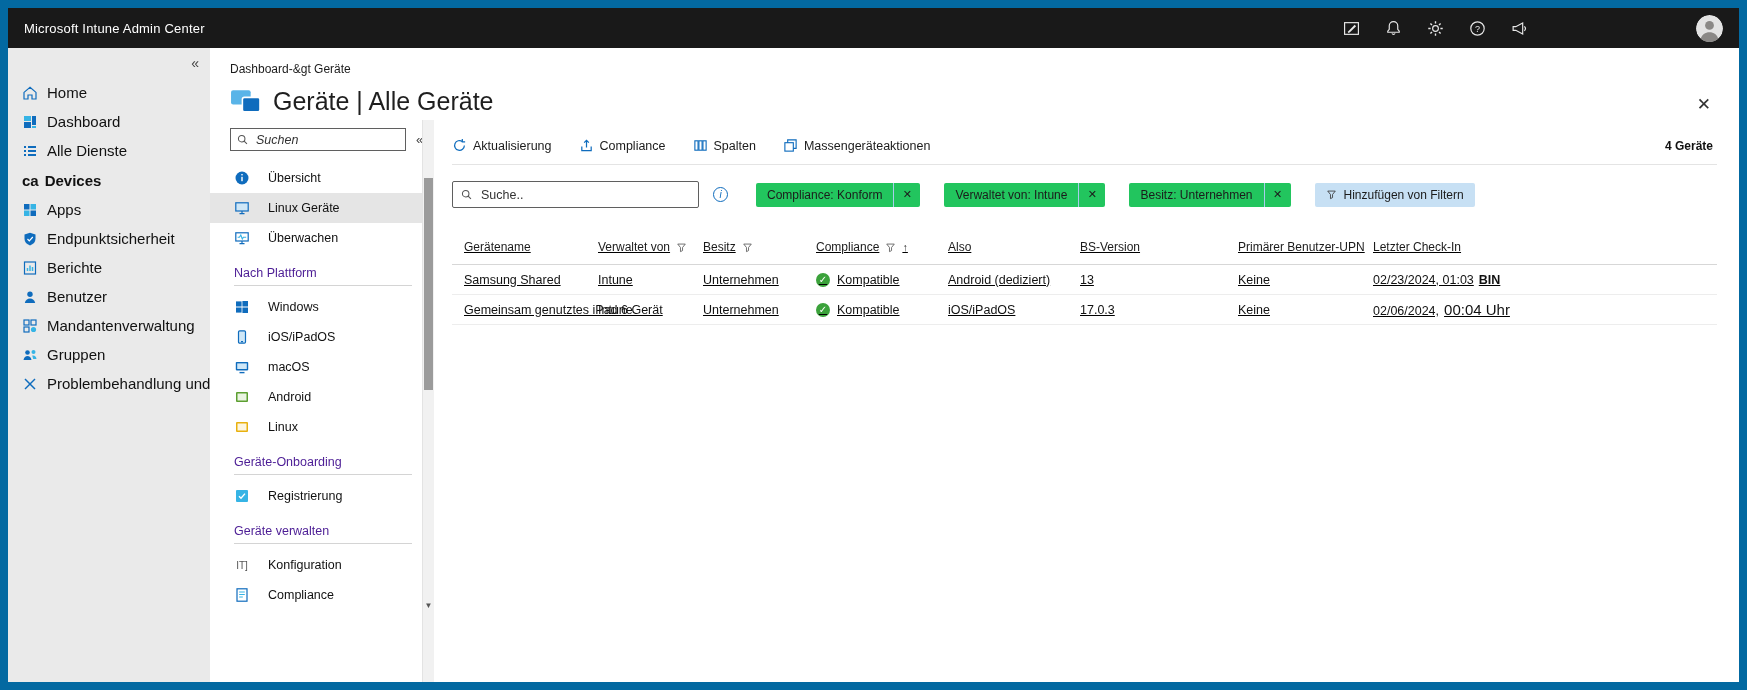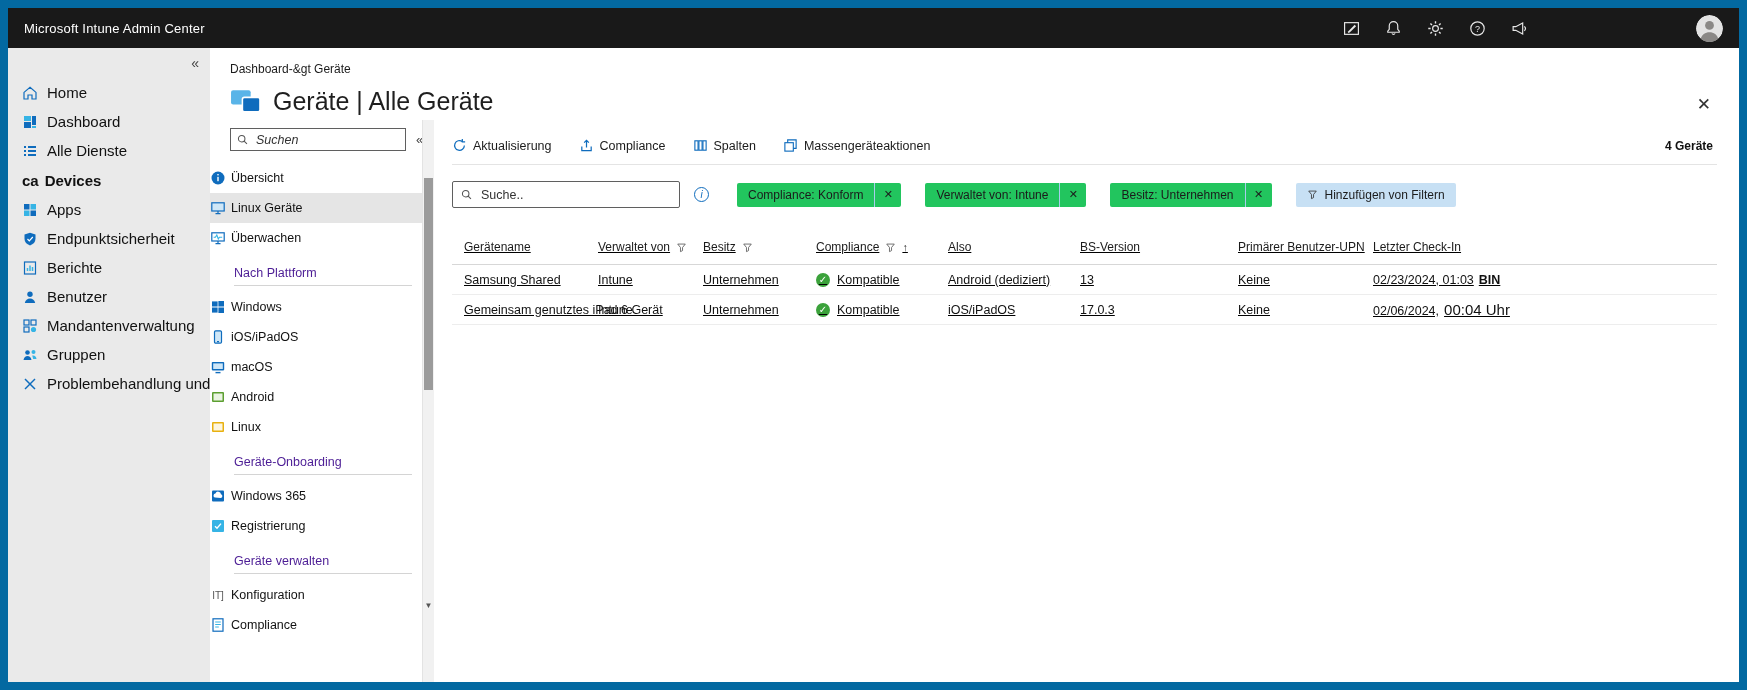--- a/index.html
+++ b/index.html
@@ -35,41 +35,41 @@
   .body{flex:1;display:flex;min-height:0;}
   
   .subnav{width:212px;flex-shrink:0;padding-top:8px;}
   .search-row{display:flex;align-items:center;gap:10px;padding-left:20px;}
   .search-box{flex:0 0 176px;height:23px;border:1px solid #5f5f5f;background:#fff;
     display:flex;align-items:center;gap:5px;padding:0 5px;}
   .search-box input{border:none;outline:none;width:100%;font-size:12.5px;color:#333;font-family:inherit;background:transparent;font-style:italic;}
   .search-box input::placeholder{color:#333;}
   .subnav-collapse{font-size:13px;color:#444;cursor:pointer;}
   .subnav-list{margin-top:12px;}
-  .nav-item{height:30px;display:flex;align-items:center;gap:5px;
+  .nav-item{height:30px;display:flex;align-items:center;gap:18px;padding-left:24px;
     font-size:12.5px;color:#111;cursor:pointer;white-space:nowrap;}
   .nav-item.selected{background:#e5e5e5;}
   .nav-icon{width:16px;height:16px;display:inline-flex;flex-shrink:0;align-items:center;justify-content:center;}
   .nav-section{margin:13px 10px 2px 24px;font-size:12.5px;color:#4c1d95;}
   .nav-divider{height:1px;background:#d4d4d4;margin:5px 10px 6px 24px;}
   .icon-text{font-size:10px;color:#555;letter-spacing:0;}
   
   .scrollcol{width:12px;flex-shrink:0;background:#f1f1f1;position:relative;border-left:1px solid #e3e3e3;}
   .scroll-thumb{position:absolute;top:58px;left:1px;width:9px;height:212px;background:#9b9b9b;cursor:grab;}
   .scroll-arrow{position:absolute;bottom:72px;left:0;width:100%;text-align:center;font-size:8px;color:#555;cursor:pointer;}
   
   .main{flex:1;min-width:0;padding:0 22px 0 18px;display:flex;flex-direction:column;}
   .toolbar{display:flex;align-items:flex-end;gap:27px;margin-top:18px;font-size:12.5px;color:#1b1b1b;}
   .tool{display:flex;align-items:center;gap:6px;cursor:pointer;white-space:nowrap;}
   .tool-icon{width:15px;height:15px;display:inline-flex;}
   .count{margin-left:auto;font-size:12px;color:#111;padding-right:4px;font-weight:bold;}
   .toolbar-sep{height:1px;background:#e4e4e4;margin-top:11px;}
   
   .filter-row{display:flex;align-items:center;margin-top:16px;gap:14px;}
-  .filter-search{width:228px;height:27px;border:1px solid #5f5f5f;border-radius:2px;background:#fff;
+  .filter-search{width:247px;height:27px;border:1px solid #5f5f5f;border-radius:2px;background:#fff;
     display:flex;align-items:center;gap:6px;padding:0 7px;}
   .filter-search input{border:none;outline:none;width:100%;font-size:12.5px;color:#333;font-family:inherit;}
   .filter-search input::placeholder{color:#333;}
   .info-circle{width:15px;height:15px;border-radius:50%;border:1px solid #0f6cbd;color:#0f6cbd;
     font-size:10px;font-style:italic;display:flex;align-items:center;justify-content:center;cursor:pointer;flex-shrink:0;}
   .pills{display:flex;align-items:center;gap:24px;margin-left:14px;}
   .pill{height:24px;background:#22c55e;border-radius:2px;display:flex;align-items:center;font-size:12px;color:#1b1b1b;}
   .pill-label{padding:0 11px;white-space:nowrap;}
   .pill-x{width:27px;height:100%;display:flex;align-items:center;justify-content:center;
     border-left:1px solid #a9cdec;font-size:11px;cursor:pointer;}
@@ -376,29 +376,20 @@
                 </span>
               <span>Linux</span>
             </div>
 
             <div class="nav-section">Geräte-Onboarding</div>
             <div class="nav-divider"></div>
 
             <div class="nav-item">
               <span class="nav-icon">
                   <svg viewBox="0 0 16 16">
-                    <rect x="2" y="2.5" width="12" height="11" rx="1" fill="#0f6cbd"></rect>
-                    <path d="M5 9.6a2.1 2.1 0 0 1 .4-4.1 2.9 2.9 0 0 1 5.6.7 1.9 1.9 0 0 1-.3 3.7z" fill="#fff"></path>
-                  </svg>
-                </span>
-              <span>Windows 365</span>
-            </div>
-            <div class="nav-item">
-              <span class="nav-icon">
-                  <svg viewBox="0 0 16 16">
                     <rect x="2" y="2" width="12" height="12" rx="1" fill="#36b4e5"></rect>
                     <path d="M5 8.2l2 2 4-4.6" stroke="#fff" stroke-width="1.4" fill="none"></path>
                   </svg>
                 </span>
               <span>Registrierung</span>
             </div>
 
             <div class="nav-section">Geräte verwalten</div>
             <div class="nav-divider"></div>
 

